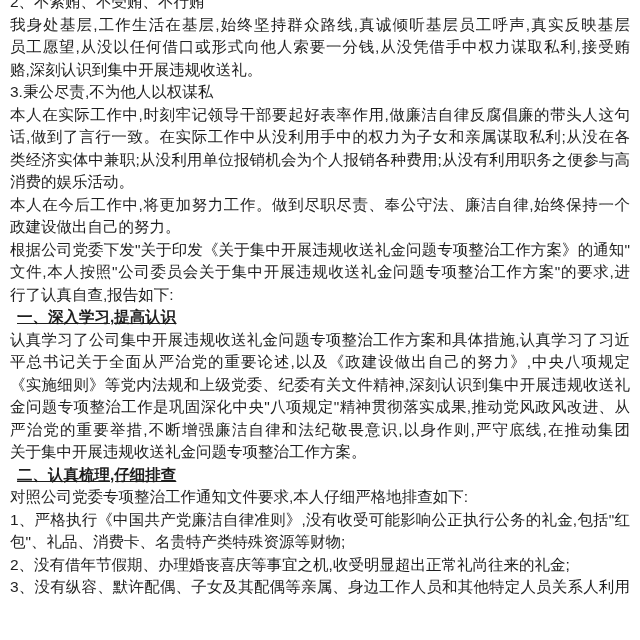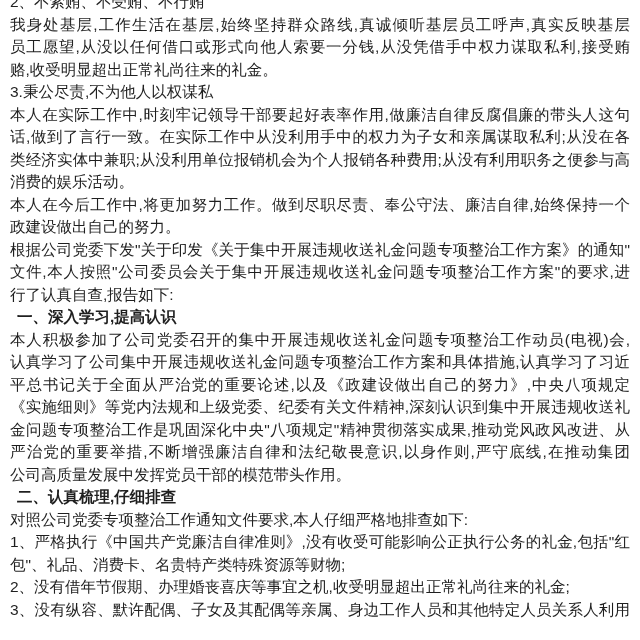--- a/index.html
+++ b/index.html
@@ -35,49 +35,49 @@
   }
   .line.plain {
     text-align: left;
     white-space: nowrap;
   }
   .line.heading {
     font-weight: 700;
     padding-left: 7px;
     text-align: left;
     white-space: nowrap;
+    text-decoration: underline;
   }
 </style>
 </head>
 <body>
 
 <div class="page" style="background: rgb(255, 255, 255);">
   <div class="doc" style="color: rgb(31, 31, 31);">
       <div class="line plain">2、不索贿、不受贿、不行贿</div>
       <div class="line justify">我身处基层,工作生活在基层,始终坚持群众路线,真诚倾听基层员工呼声,真实反映基层</div>
       <div class="line justify">员工愿望,从没以任何借口或形式向他人索要一分钱,从没凭借手中权力谋取私利,接受贿</div>
-      <div class="line plain">赂,收受明显超出正常礼尚往来的礼金。</div>
+      <div class="line plain">赂,深刻认识到集中开展违规收送礼。</div>
       <div class="line plain">3.秉公尽责,不为他人以权谋私</div>
       <div class="line justify">本人在实际工作中,时刻牢记领导干部要起好表率作用,做廉洁自律反腐倡廉的带头人这句</div>
       <div class="line justify">话,做到了言行一致。在实际工作中从没利用手中的权力为子女和亲属谋取私利;从没在各</div>
       <div class="line justify">类经济实体中兼职;从没利用单位报销机会为个人报销各种费用;从没有利用职务之便参与高</div>
       <div class="line plain">消费的娱乐活动。</div>
       <div class="line justify">本人在今后工作中,将更加努力工作。做到尽职尽责、奉公守法、廉洁自律,始终保持一个</div>
       <div class="line plain">政建设做出自己的努力。</div>
       <div class="line justify">根据公司党委下发"关于印发《关于集中开展违规收送礼金问题专项整治工作方案》的通知"</div>
       <div class="line justify">文件,本人按照"公司委员会关于集中开展违规收送礼金问题专项整治工作方案"的要求,进</div>
       <div class="line plain">行了认真自查,报告如下:</div>
       <div class="line heading">一、深入学习,提高认识</div>
-      <div class="line justify">本人积极参加了公司党委召开的集中开展违规收送礼金问题专项整治工作动员(电视)会,</div>
       <div class="line justify">认真学习了公司集中开展违规收送礼金问题专项整治工作方案和具体措施,认真学习了习近</div>
       <div class="line justify">平总书记关于全面从严治党的重要论述,以及《政建设做出自己的努力》,中央八项规定</div>
       <div class="line justify">《实施细则》等党内法规和上级党委、纪委有关文件精神,深刻认识到集中开展违规收送礼</div>
       <div class="line justify">金问题专项整治工作是巩固深化中央"八项规定"精神贯彻落实成果,推动党风政风改进、从</div>
       <div class="line justify">严治党的重要举措,不断增强廉洁自律和法纪敬畏意识,以身作则,严守底线,在推动集团</div>
-      <div class="line plain">公司高质量发展中发挥党员干部的模范带头作用。</div>
+      <div class="line plain">关于集中开展违规收送礼金问题专项整治工作方案。</div>
       <div class="line heading">二、认真梳理,仔细排查</div>
       <div class="line plain">对照公司党委专项整治工作通知文件要求,本人仔细严格地排查如下:</div>
       <div class="line justify">1、严格执行《中国共产党廉洁自律准则》,没有收受可能影响公正执行公务的礼金,包括"红</div>
       <div class="line plain">包"、礼品、消费卡、名贵特产类特殊资源等财物;</div>
       <div class="line plain">2、没有借年节假期、办理婚丧喜庆等事宜之机,收受明显超出正常礼尚往来的礼金;</div>
       <div class="line justify">3、没有纵容、默许配偶、子女及其配偶等亲属、身边工作人员和其他特定人员关系人利用</div>
     </div>
 </div>
 
 </body></html>

